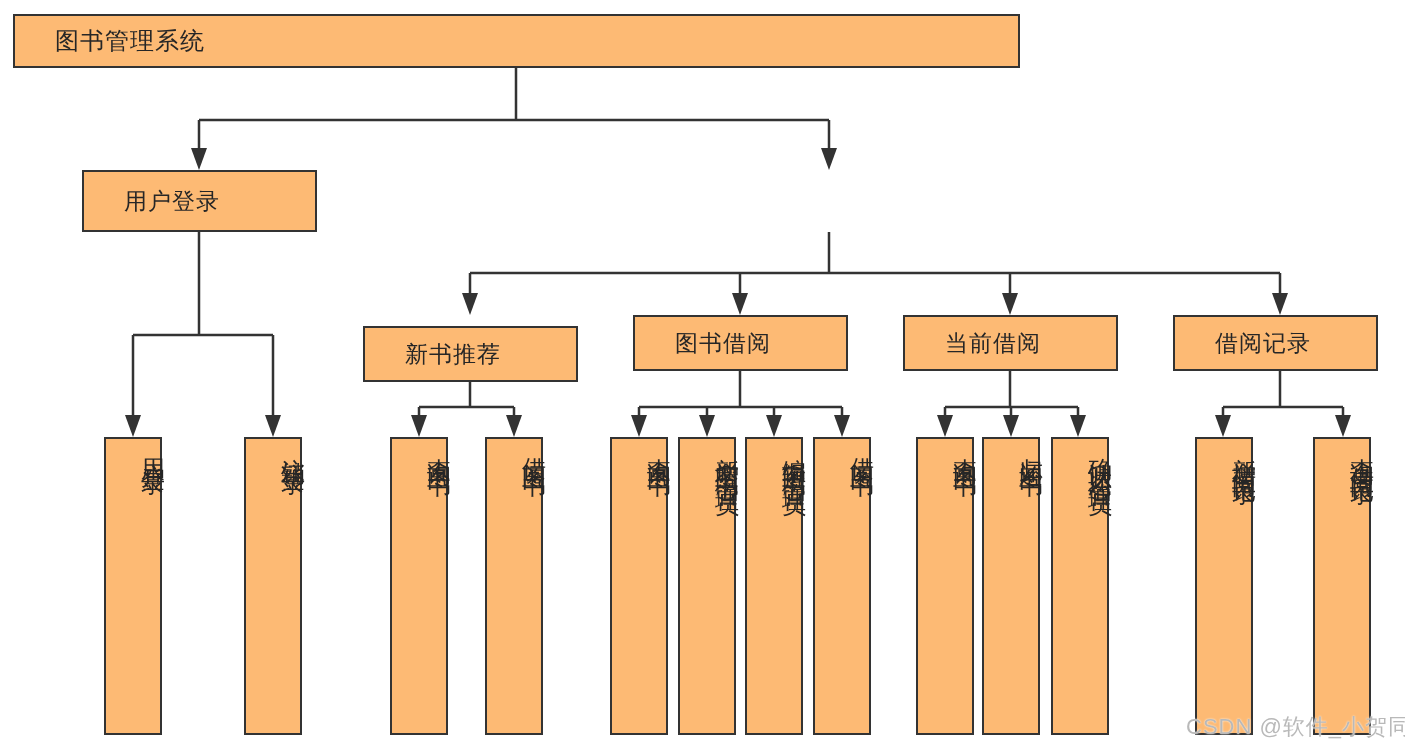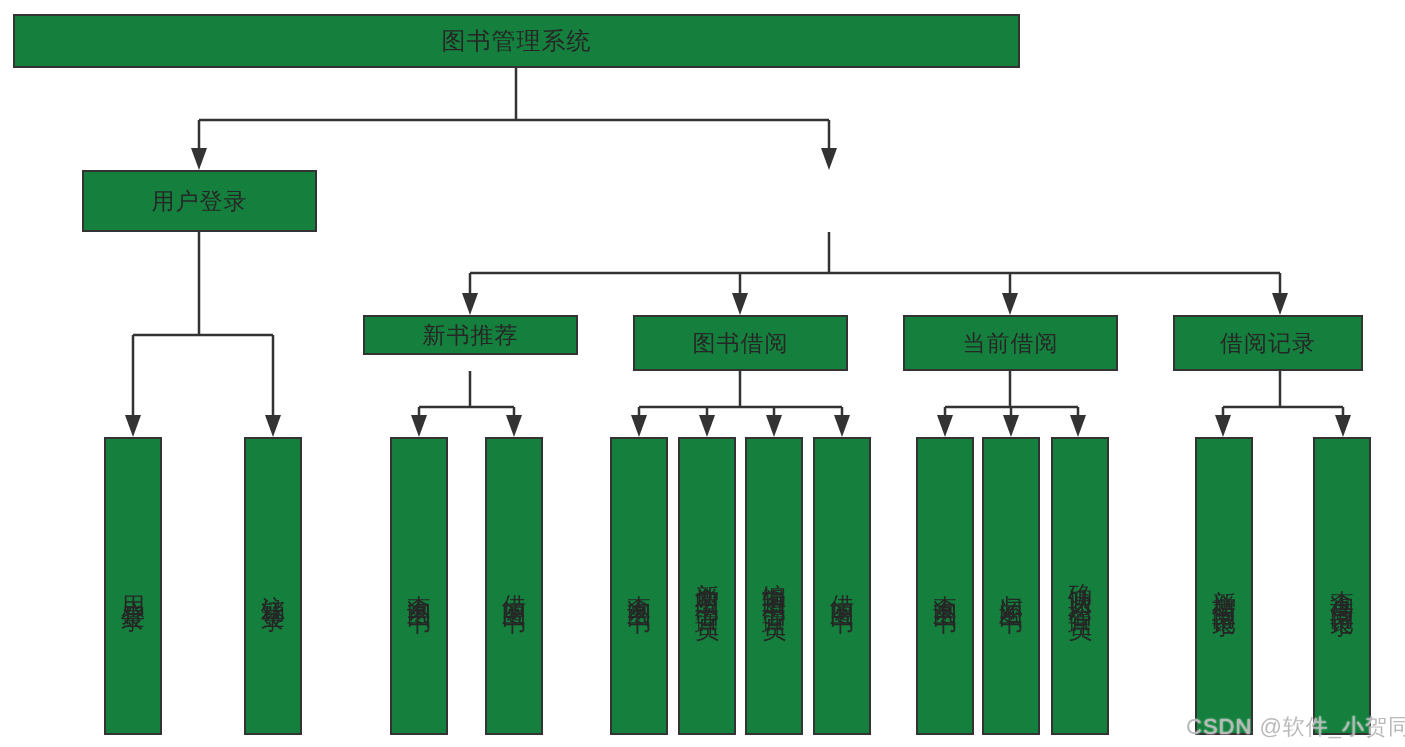--- a/index.html
+++ b/index.html
@@ -12,25 +12,26 @@
     position:relative;
     width:1405px;height:747px;
     background:#ffffff;
     overflow:hidden;
     font-family:"Liberation Sans","DejaVu Sans",sans-serif;
   }
   .connectors{position:absolute;left:0;top:0;}
   .node{
     position:absolute;
     box-sizing:border-box;
-    display:flex;align-items:center;justify-content:center;
+    display:flex;align-items:center;
     border:2.5px solid var(--line);
-    background:#15803d;
+    background:#fdba74;
     color:var(--text);
     text-align:center;
+    padding-left:40px;
   }
   .root{font-size:24px;letter-spacing:1px;}
   .hbox{font-size:23px;letter-spacing:1px;}
   .leaf{
     writing-mode:vertical-rl;
     text-orientation:mixed;
     font-size:24px;
     letter-spacing:5px;
     line-height:1;
   }
@@ -91,30 +92,30 @@
   </svg>
 
   <div class="node root" style="left:13px;top:14px;width:1007px;height:54px">
     <span>图书管理系统</span>
   </div>
 
   <div class="node hbox" style="left:82px;top:170px;width:235px;height:62px">
     <span>用户登录</span>
   </div>
 
-  <div class="node hbox" style="left:363px;top:315px;width:215px;height:40px">
+  <div class="node hbox" style="left:363px;top:326px;width:215px;height:56px">
     <span>新书推荐</span>
   </div>
   <div class="node hbox" style="left:903px;top:315px;width:215px;height:56px">
     <span>当前借阅</span>
   </div>
   <div class="node hbox" style="left:633px;top:315px;width:215px;height:56px">
     <span>图书借阅</span>
   </div>
-  <div class="node hbox" style="left:1173px;top:315px;width:190px;height:56px">
+  <div class="node hbox" style="left:1173px;top:315px;width:205px;height:56px">
     <span>借阅记录</span>
   </div>
 
   <div class="node leaf" style="left:104px;top:437px;width:58px;height:298px">
     <span>用户登录</span>
   </div>
   <div class="node leaf" style="left:244px;top:437px;width:58px;height:298px">
     <span>注销登录</span>
   </div>
 

